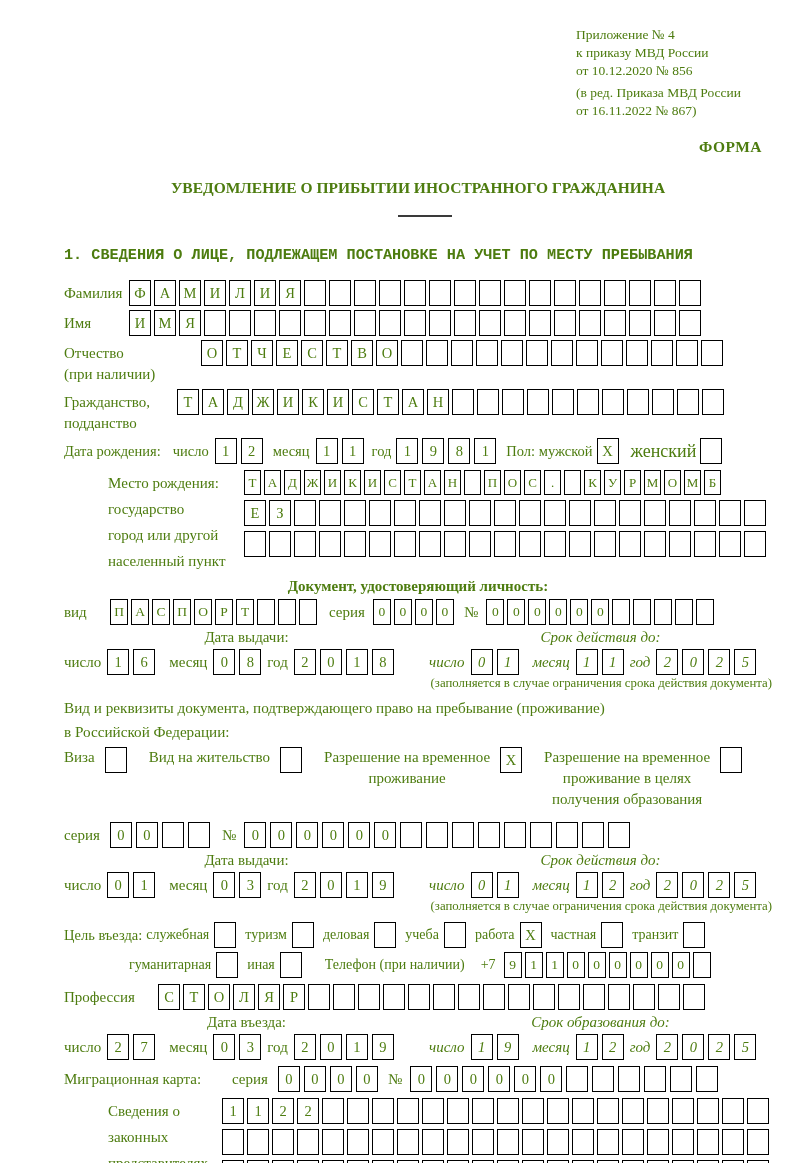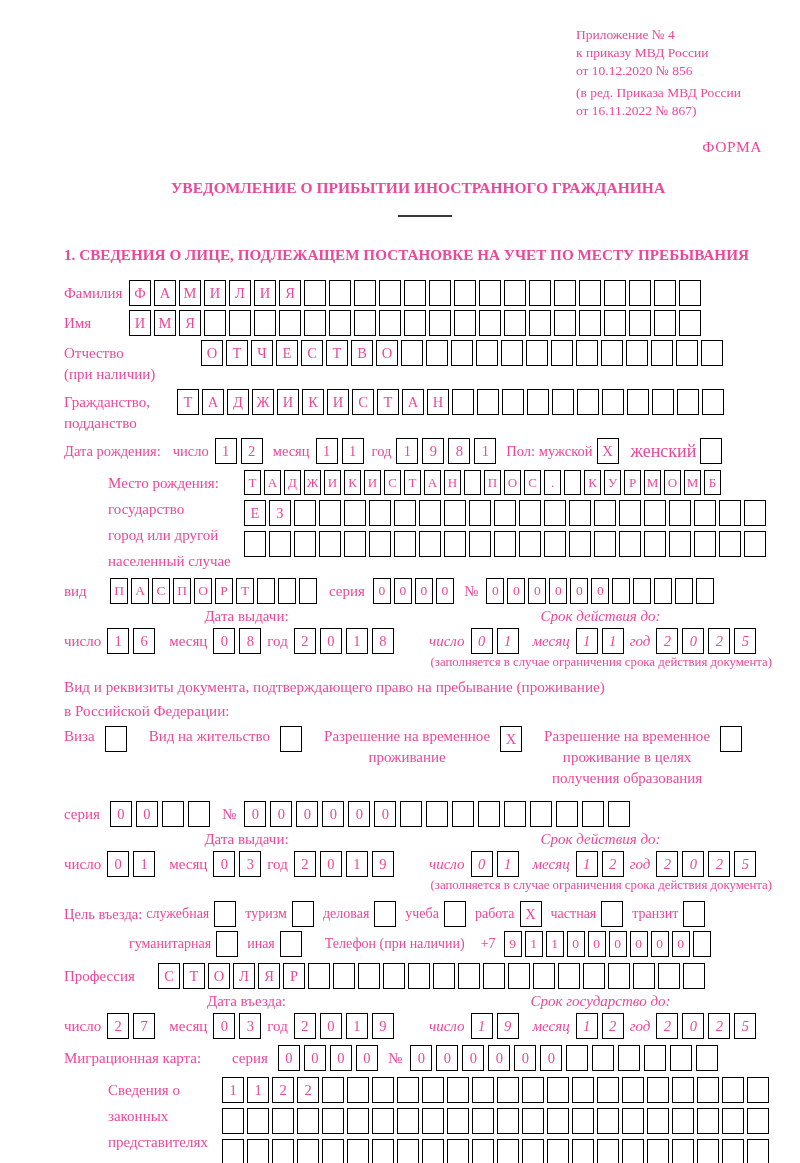--- a/index.html
+++ b/index.html
@@ -1,28 +1,28 @@
 <!DOCTYPE html>
 <html><head>
 <meta charset="utf-8">
 <style>
   * { margin:0; padding:0; box-sizing:border-box; }
   html,body { background:#fff; }
   .page {
-    width:800px; height:1163px; overflow:hidden; background:#fff; color:#ec4899;
+    width:800px; height:1163px; overflow:hidden; background:#fff; color:#4d7c0f;
     font-family:"Liberation Serif", serif; font-size:15px;
     padding:26px 28px 10px 64px; position:relative;
   }
   
   .top-note { width:192px; margin-left:auto; margin-right:4px; font-size:13.5px; line-height:1.32; }
   .top-note .sub { margin-top:5px; }
-  .forma { text-align:right; padding-right:10px; font-weight:normal; font-size:15.5px; margin-top:18px; letter-spacing:.5px; }
+  .forma { text-align:right; padding-right:10px; font-weight:bold; font-size:15.5px; margin-top:18px; letter-spacing:.5px; }
   .title { text-align:center; font-weight:bold; font-size:15.5px; margin-top:20px; line-height:1.55; }
   .tuline { display:inline-block; width:54px; height:14px; border-bottom:2px solid #3a3a3a; margin-left:14px; }
-  .section-title { font-weight:bold; font-size:15.2px; margin-top:22px; margin-bottom:16px; }
+  .section-title { font-weight:bold; font-size:15.2px; margin-top:22px; margin-bottom:16px;font-family:Liberation Mono, monospace; }
 
   .frow { display:flex; align-items:center; margin-bottom:4px; }
   .frow.top { align-items:flex-start; }
   .lbl { font-size:15px; flex:none; }
   .lbl2 { flex:none; line-height:21px; padding-top:3px; }
   .lblcol { flex:none;margin-left:44px; }
   .lblcol div { line-height:26px; font-size:15px; }
 
   .boxrow { display:inline-flex; gap:4px; align-items:center; flex:none; }
   .g3 { gap:3px; }
@@ -221,21 +221,21 @@
     <span class="box cb">X</span>
     <span class="lbl" style="font-size:18px;margin-left:12px">женский</span>
     <span class="box cb"></span>
   </div>
 
   <div class="frow top mt6">
     <div class="lblcol" style="width:136px">
       <div>Место рождения:</div>
       <div>государство</div>
       <div>город или другой</div>
-      <div>населенный случае</div>
+      <div>населенный пункт</div>
     </div>
     <div class="boxcol">
       <div class="boxrow tight g3">
           <span class="box">Т</span>
           <span class="box">А</span>
           <span class="box">Д</span>
           <span class="box">Ж</span>
           <span class="box">И</span>
           <span class="box">К</span>
           <span class="box">И</span>
@@ -299,20 +299,21 @@
           <span class="box"></span>
           <span class="box"></span>
           <span class="box"></span>
           <span class="box"></span>
           <span class="box"></span>
           <span class="box"></span>
         </div>
     </div>
   </div>
 
+  <div class="center-bold">Документ, удостоверяющий личность:</div>
   <div class="frow">
     <span class="lbl" style="width:46px">вид</span>
     <span class="boxrow mid g3">
         <span class="box">П</span>
         <span class="box">А</span>
         <span class="box">С</span>
         <span class="box">П</span>
         <span class="box">О</span>
         <span class="box">Р</span>
         <span class="box">Т</span>
@@ -604,21 +605,21 @@
         <span class="lbl">год</span>
         <span class="boxrow">
             <span class="box">2</span>
             <span class="box">0</span>
             <span class="box">1</span>
             <span class="box">9</span>
           </span>
       </div>
     </div>
     <div class="dcr">
-      <div class="dhdr">Срок государство до:</div>
+      <div class="dhdr">Срок образования до:</div>
       <div class="dgroup">
         <span class="lbl">число</span>
         <span class="boxrow">
             <span class="box">1</span>
             <span class="box">9</span>
           </span>
         <span class="lbl" style="margin-left:8px">месяц</span>
         <span class="boxrow">
             <span class="box">1</span>
             <span class="box">2</span>

